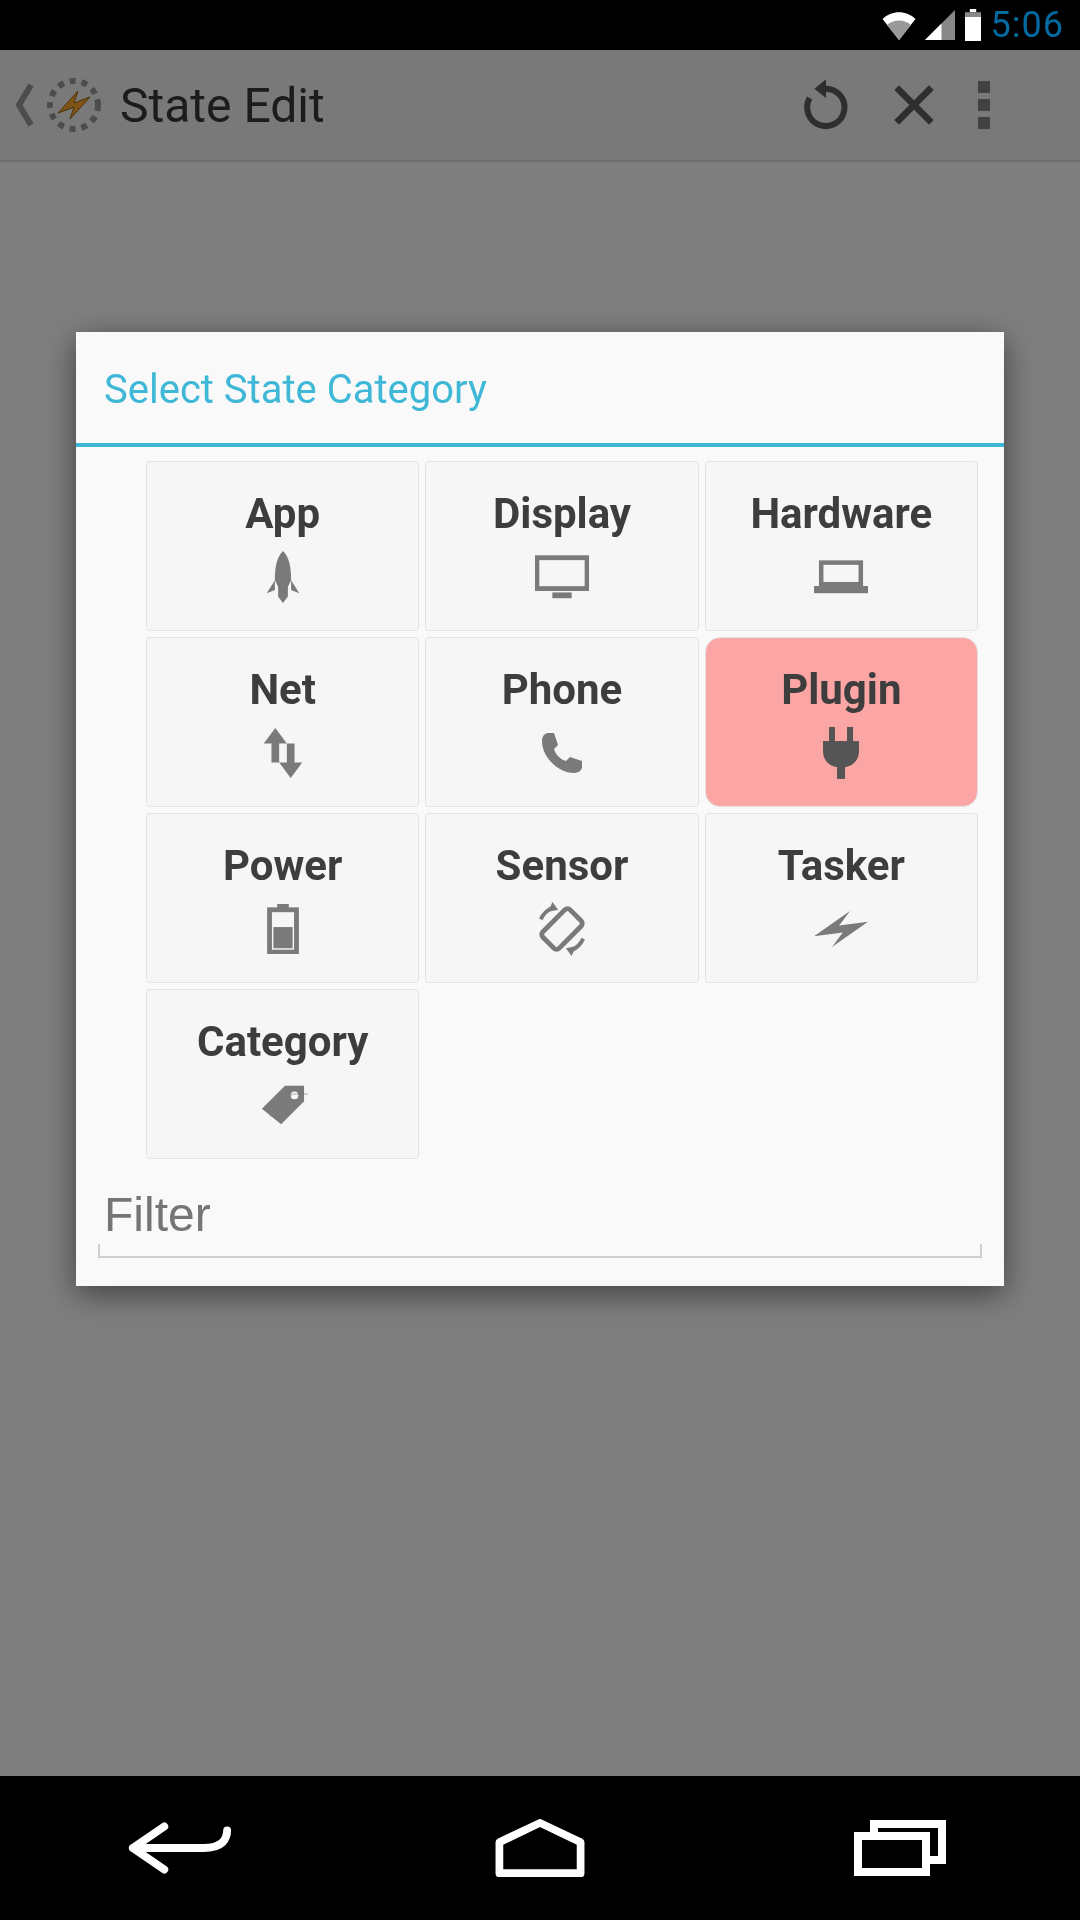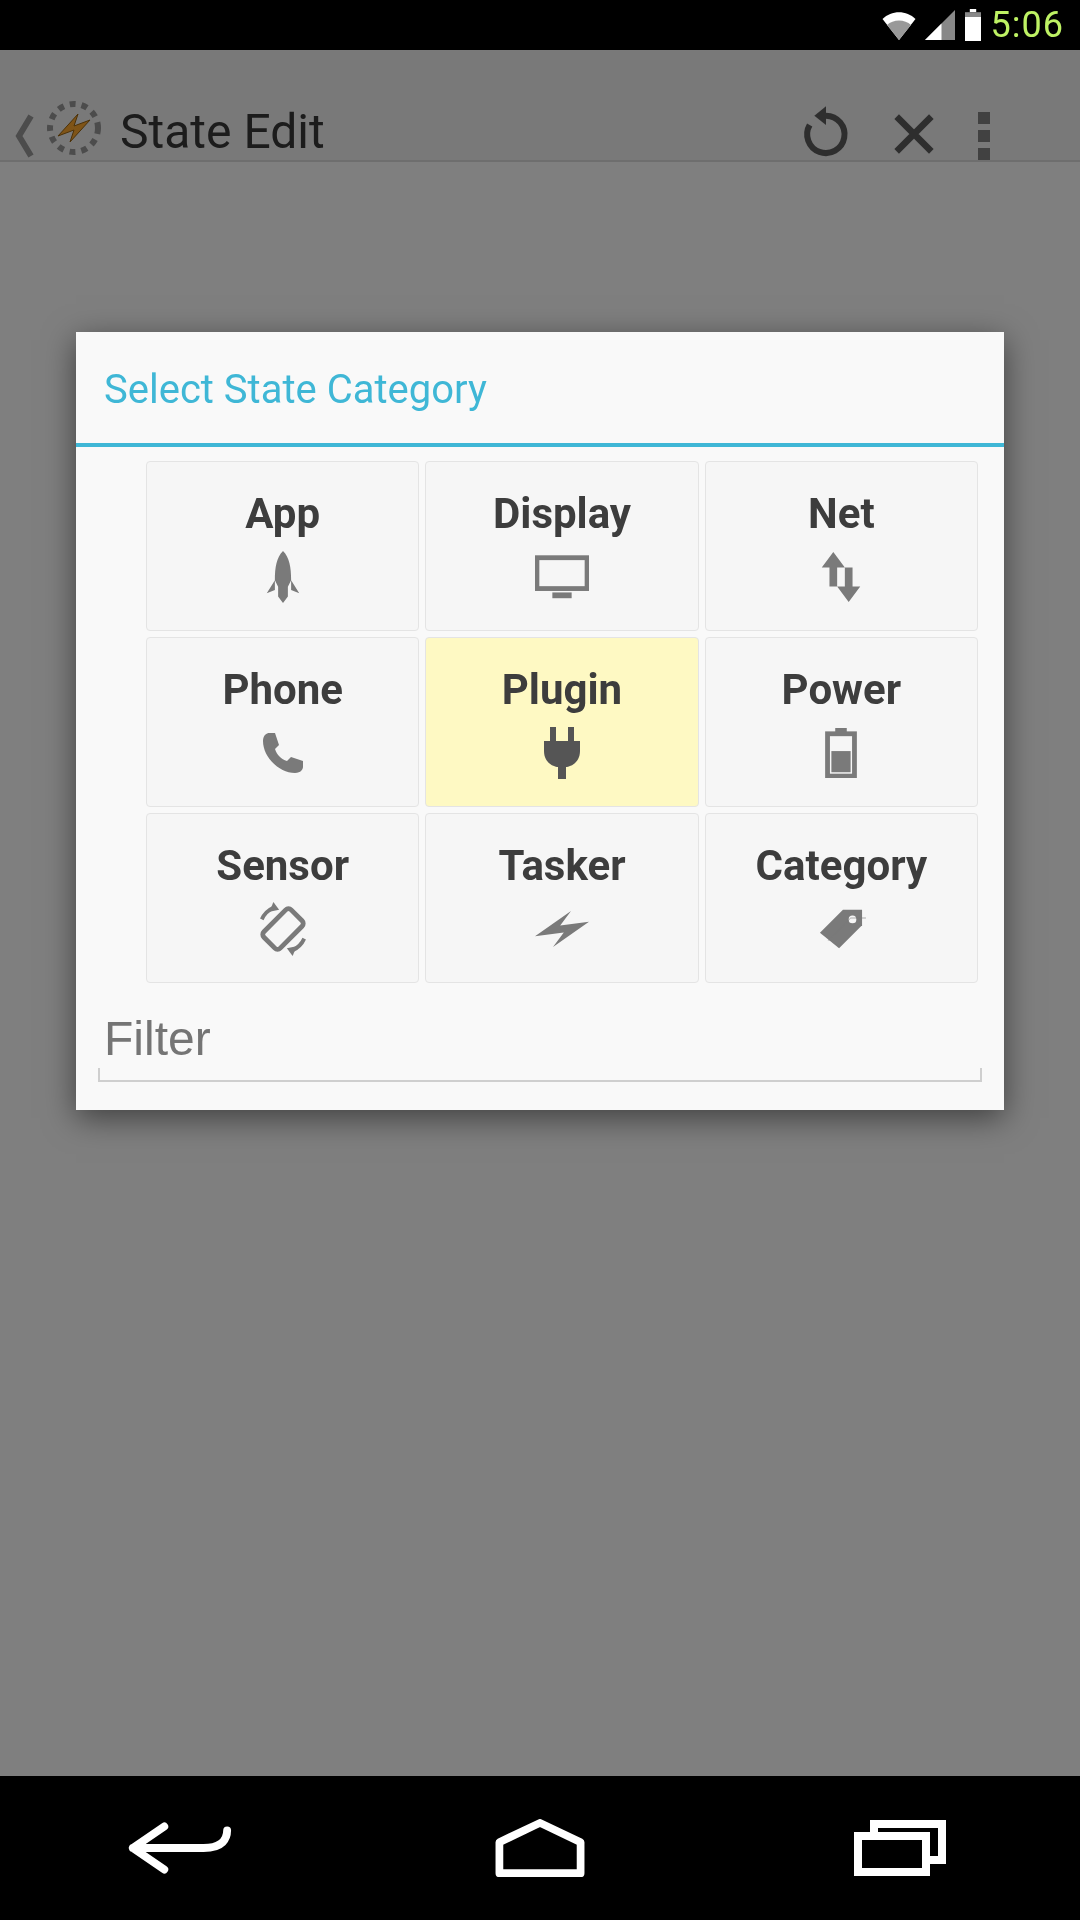--- a/index.html
+++ b/index.html
@@ -1,45 +1,45 @@
 <!DOCTYPE html>
 <html><head>
 <meta charset="utf-8">
 <style>
 * { box-sizing: border-box; margin: 0; padding: 0; }
 html, body { width: 1080px; height: 1920px; overflow: hidden; font-family: Roboto, "Helvetica Neue", Arial, sans-serif; }
 body { background: #000; position: relative; }
 
 
 .status-bar { position: absolute; top: 0; left: 0; right: 0; height: 50px; background: #000; display: flex; align-items: center; justify-content: flex-end; padding-right: 16px; gap: 8px; }
-.status-bar .clock { color: #bef264; font-size: 36px; font-weight: 400; letter-spacing: 1px; }
+.status-bar .clock { color: #0369a1; font-size: 36px; font-weight: 400; letter-spacing: 1px; }
 .status-icon { color: #fff; }
 
 
 .app-area { position: absolute; top: 50px; left: 0; right: 0; bottom: 144px; background: #e8e8e8; }
-.app-bar { height: 112px; background: #dcdcdc; border-bottom: 2px solid #c9c9c9; display: flex; align-items: flex-end; padding: 0 12px; }
+.app-bar { height: 112px; background: #dcdcdc; border-bottom: 2px solid #c9c9c9; display: flex; align-items: center; padding: 0 12px; }
 .app-bar .back-caret { color: #777; font-size: 48px; margin-right: 4px; }
 .app-bar .app-icon { width: 64px; height: 64px; margin-right: 14px; position: relative; }
 .app-bar .title { color: #333; font-size: 48px; flex: 1; }
 .app-bar .action { width: 90px; text-align: center; color: #555; }
 
 
 .scrim { position: absolute; top: 50px; left: 0; right: 0; bottom: 144px; background: rgba(0,0,0,0.45); }
 
 
 .nav-bar { position: absolute; left: 0; right: 0; bottom: 0; height: 144px; background: #000; display: flex; align-items: center; justify-content: space-around; }
 .nav-btn { width: 220px; height: 80px; display: flex; align-items: center; justify-content: center; }
 
 
 .dialog { position: absolute; left: 76px; right: 76px; top: 332px; background: #f9f9f9; box-shadow: 0 8px 30px rgba(0,0,0,0.5); }
 .dialog-title { color: #3fb7d6; font-size: 40px; font-weight: 400; padding: 34px 28px 30px; }
 .dialog-divider { height: 4px; background: #3fb7d6; }
 .grid { padding: 14px 26px 8px; display: grid; grid-template-columns: repeat(3, 1fr); gap: 6px; margin-left: 44px; }
 .gi { background: #f6f6f6; border: 1px solid #e4e4e4; border-radius: 4px; height: 170px; display: flex; flex-direction: column; align-items: center; justify-content: center; gap: 12px; }
-.gi.sel { background: #fef9c3; }
+.gi.sel { background: #fca5a5; border-radius: 15px; }
 .gi .lbl { color: #3d3d3d; font-size: 42px; font-weight: 700; }
 .gi .ic { color: #7a7a7a; width: 54px; height: 54px; display: flex; align-items: center; justify-content: center; }
 .filter-wrap { padding: 14px 22px 28px; }
 
 .filter-field { position: relative; }
 .filter-field::before, .filter-field::after { content: ""; position: absolute; bottom: 0; width: 2px; height: 14px; background: #cfcfcf; }
 .filter-field::before { left: 0; }
 .filter-field::after { right: 0; }
 .filter-line { position: absolute; left: 0; right: 0; bottom: 0; height: 2px; background: #cfcfcf; }
 .filter-input2 { width: 100%; border: none; background: transparent; font-size: 48px; color: #555; padding: 6px 6px 16px; outline: none; }
@@ -128,20 +128,29 @@
     <div class="gi">
       <span class="lbl">Display</span>
       <span class="ic">
         <svg width="56" height="44" viewBox="0 0 28 22">
             <rect x="1" y="1" width="26" height="16" fill="none" stroke="#7a7a7a" stroke-width="2.5"></rect>
             <rect x="9" y="19" width="10" height="3" fill="#7a7a7a"></rect>
           </svg>
       </span>
     </div>
 
+    <div class="gi">
+      <span class="lbl">Hardware</span>
+      <span class="ic">
+        <svg width="60" height="36" viewBox="0 0 30 18">
+            <rect x="4" y="1" width="22" height="12" fill="none" stroke="#7a7a7a" stroke-width="2.5"></rect>
+            <rect x="0" y="14" width="30" height="4" fill="#7a7a7a"></rect>
+          </svg>
+      </span>
+    </div>
 
     <div class="gi">
       <span class="lbl">Net</span>
       <span class="ic">
         <svg width="44" height="50" viewBox="0 0 22 26">
             <path fill="#7a7a7a" d="M7 0 L13 8 L9 8 L9 18 L5 18 L5 8 L1 8 Z"></path>
             <path fill="#7a7a7a" d="M15 26 L9 18 L13 18 L13 8 L17 8 L17 18 L21 18 Z"></path>
           </svg>
       </span>
     </div>

